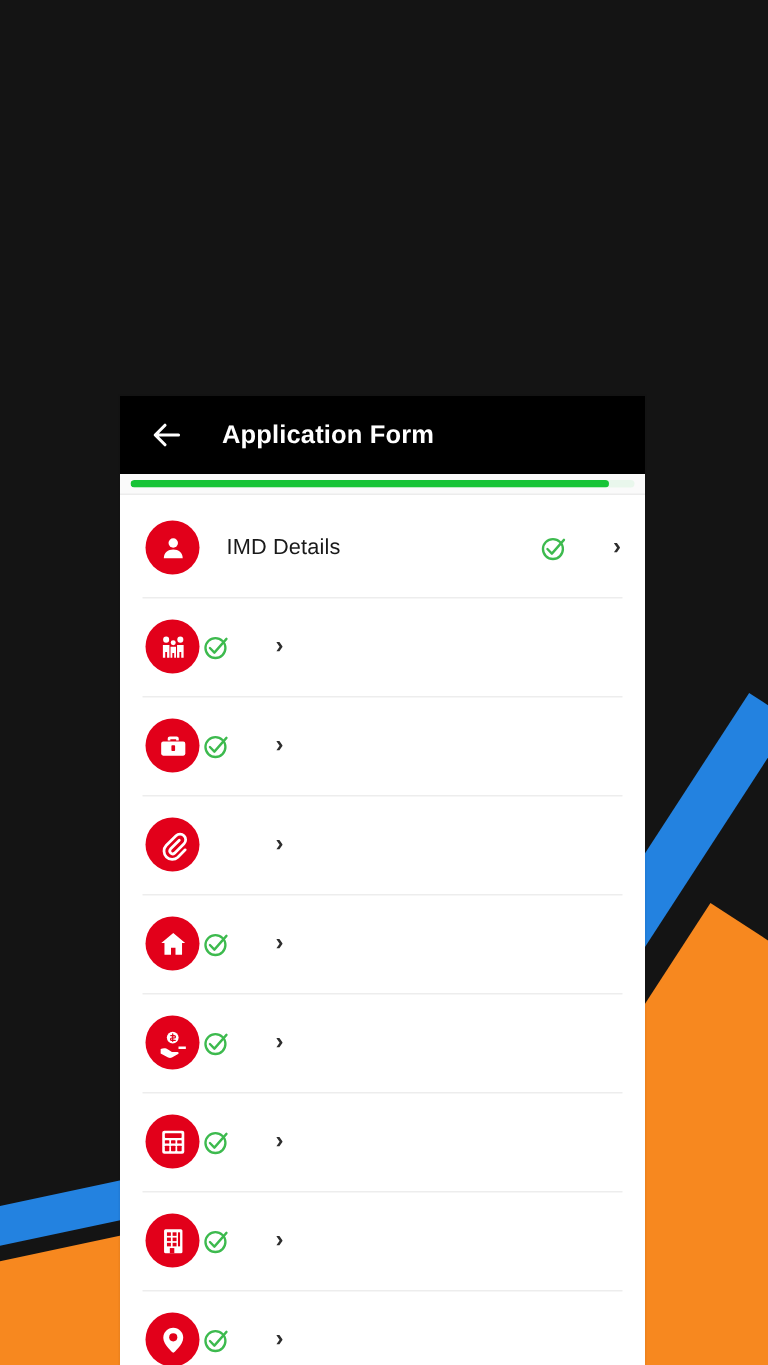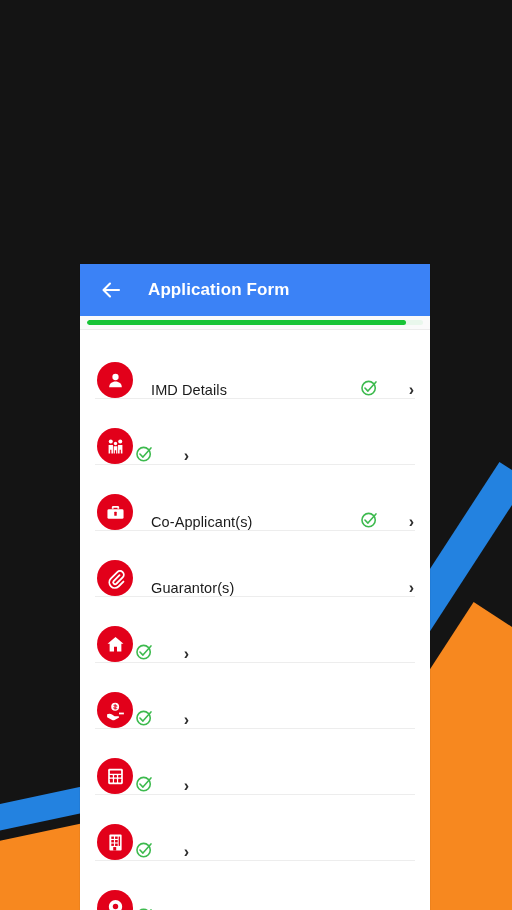--- a/index.html
+++ b/index.html
@@ -79,21 +79,21 @@
     height: 646px;
     background: #ffffff;
     z-index: 5;
     overflow: hidden;
     box-shadow: 0 0 0 1px rgba(0,0,0,0.04);
   }
 
   
   .appbar {
     height: 52px;
-    background: #3b82f6;
+    background: #000000;
     display: flex;
     align-items: center;
     padding: 0 0 0 18px;
     box-sizing: border-box;
   }
   .back-arrow {
     width: 26px;
     height: 26px;
     flex: 0 0 auto;
     display: flex;
@@ -138,21 +138,21 @@
 
   
   .list {
     background: #fff;
     padding-top: 2px;
   }
   .row {
     position: relative;
     height: 66px;
     display: flex;
-    align-items: flex-end;
+    align-items: center;
     padding: 0 16px 0 17px;
     box-sizing: border-box;
     background: #fff;
     cursor: pointer;
   }
   .row + .row::before {
     content: "";
     position: absolute;
     left: 15px;
     right: 15px;
@@ -255,35 +255,33 @@
             </svg>
           </div>
           <div class="row-chevron">›</div>
         </div>
         <div class="row">
           <div class="row-icon">
             <svg width="21" height="21" viewBox="0 0 24 24">
               <use href="#ic-briefcase-icon"></use>
             </svg>
           </div>
-          <div class="row-label">Co-Applicant(s)</div>
           <div class="row-check">
             <svg width="21" height="21" viewBox="0 0 24 24">
               <use href="#ic-check-circle-icon"></use>
             </svg>
           </div>
           <div class="row-chevron">›</div>
         </div>
         <div class="row">
           <div class="row-icon">
             <svg width="21" height="21" viewBox="0 0 24 24">
               <use href="#ic-paperclip-icon"></use>
             </svg>
           </div>
-          <div class="row-label">Guarantor(s)</div>
           <div class="row-check empty">
             <svg width="21" height="21" viewBox="0 0 24 24">
               <use href="#ic-check-circle-icon"></use>
             </svg>
           </div>
           <div class="row-chevron">›</div>
         </div>
         <div class="row">
           <div class="row-icon">
             <svg width="21" height="21" viewBox="0 0 24 24">

